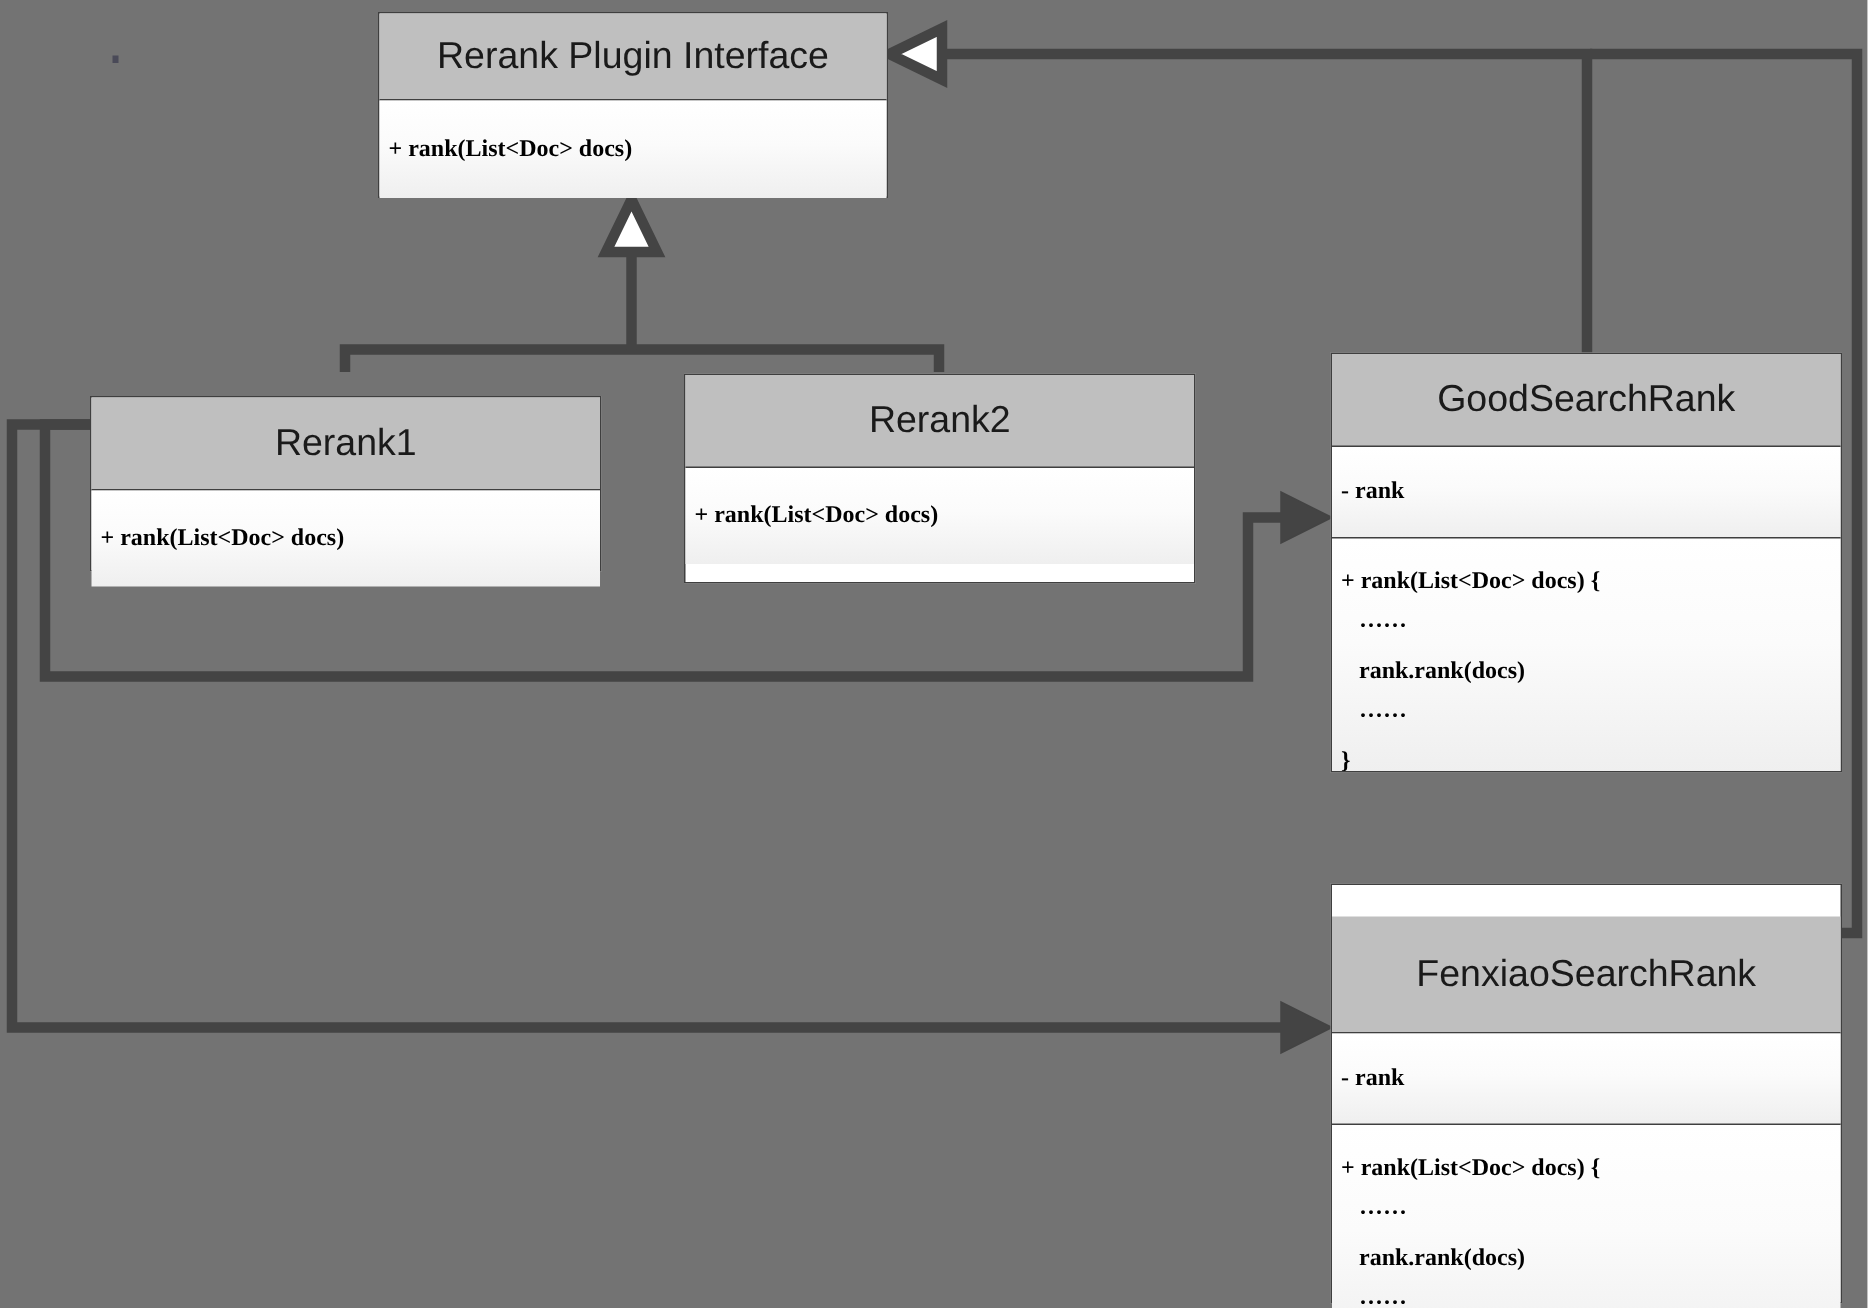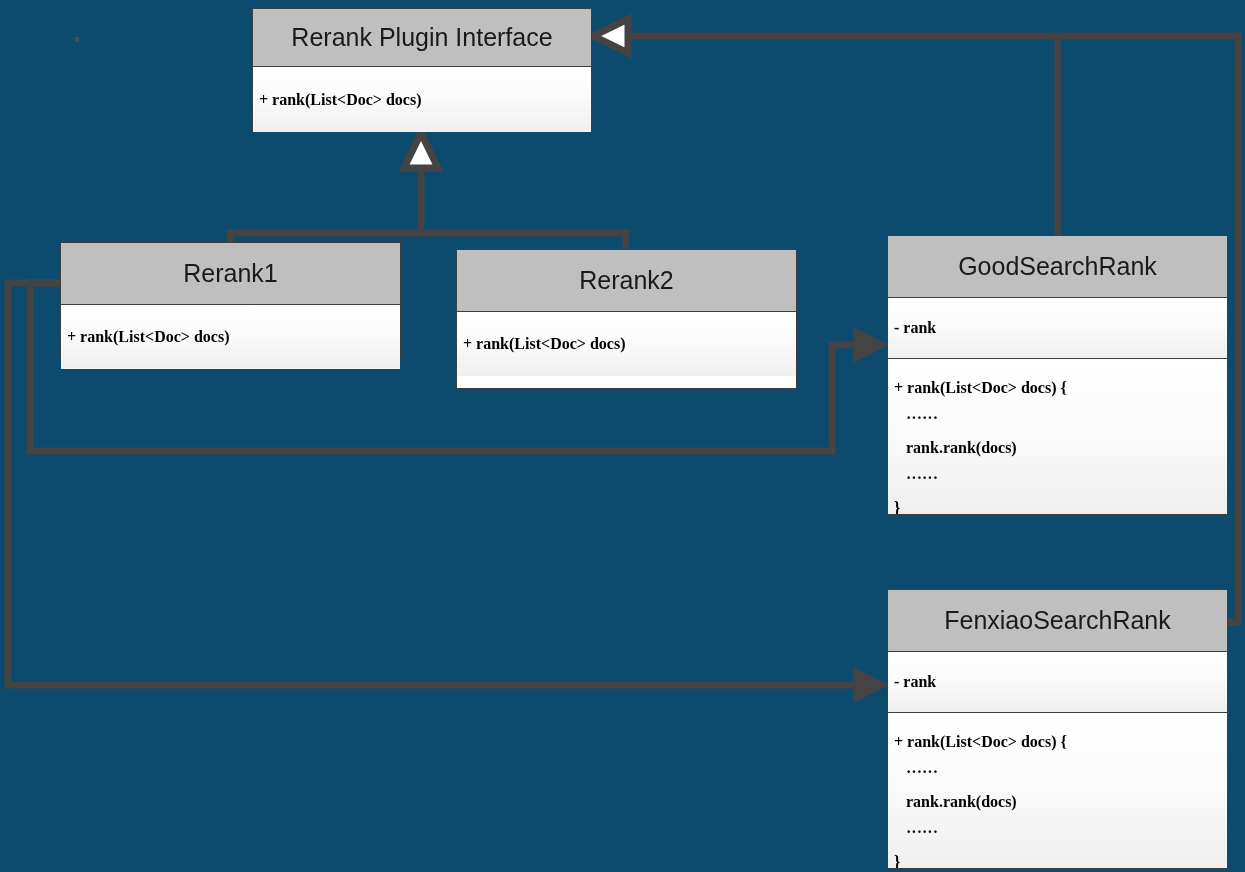--- a/index.html
+++ b/index.html
@@ -7,21 +7,21 @@
     padding: 0;
     background: #ffffff;
   }
   body {
     font-family: "Liberation Sans", sans-serif;
   }
   #canvas {
     position: relative;
     width: 1245px;
     height: 872px;
-    background: #0c4a6e;
+    background: #737373;
     overflow: hidden;
   }
   #edges {
     position: absolute;
     left: 0;
     top: 0;
     width: 1245px;
     height: 872px;
     pointer-events: none;
   }
@@ -112,21 +112,21 @@
 
   <div class="speck" style="left:75px; top:37px;"></div>
 
   <div class="uml-class" style="left:252px; top:8px; width:340px; height:124px;">
     <div class="uml-title" style="height:58px;">Rerank Plugin Interface</div>
     <div class="uml-compartment single" style="height:65px;">
       <div class="row">+ rank(List&lt;Doc&gt; docs)</div>
     </div>
   </div>
 
-  <div class="uml-class" style="left:60px; top:242px; width:341px; height:117px;">
+  <div class="uml-class" style="left:60px; top:264px; width:341px; height:117px;">
     <div class="uml-title" style="height:62px;">Rerank1</div>
     <div class="uml-compartment single" style="height:64px;">
       <div class="row">+ rank(List&lt;Doc&gt; docs)</div>
     </div>
   </div>
 
   <div class="uml-class" style="left:456px; top:249px; width:341px; height:140px;">
     <div class="uml-title" style="height:62px;">Rerank2</div>
     <div class="uml-compartment single" style="height:64px;">
       <div class="row">+ rank(List&lt;Doc&gt; docs)</div>
@@ -141,21 +141,21 @@
     <div class="uml-compartment body" style="height:156px; padding-top:9px;">
       <div class="row" style="margin-bottom:14px;">+ rank(List&lt;Doc&gt; docs) {</div>
       <div class="row" style="margin-bottom:14px;">   ······</div>
       <div class="row" style="margin-bottom:14px;">   rank.rank(docs)</div>
       <div class="row" style="margin-bottom:14px;">   ······</div>
       <div class="row">}</div>
     </div>
   </div>
 
   <div class="uml-class" style="left:887px; top:589px; width:341px; height:280px;">
-    <div class="uml-title" style="height:62px;">FenxiaoSearchRank</div>
+    <div class="uml-title" style="height:78px;margin-top:21px;">FenxiaoSearchRank</div>
     <div class="uml-compartment single" style="height:60px;">
       <div class="row">- rank</div>
     </div>
     <div class="uml-compartment body" style="height:156px; padding-top:9px;">
       <div class="row" style="margin-bottom:14px;">+ rank(List&lt;Doc&gt; docs) {</div>
       <div class="row" style="margin-bottom:14px;">   ······</div>
       <div class="row" style="margin-bottom:14px;">   rank.rank(docs)</div>
       <div class="row" style="margin-bottom:14px;">   ······</div>
       <div class="row">}</div>
     </div>

